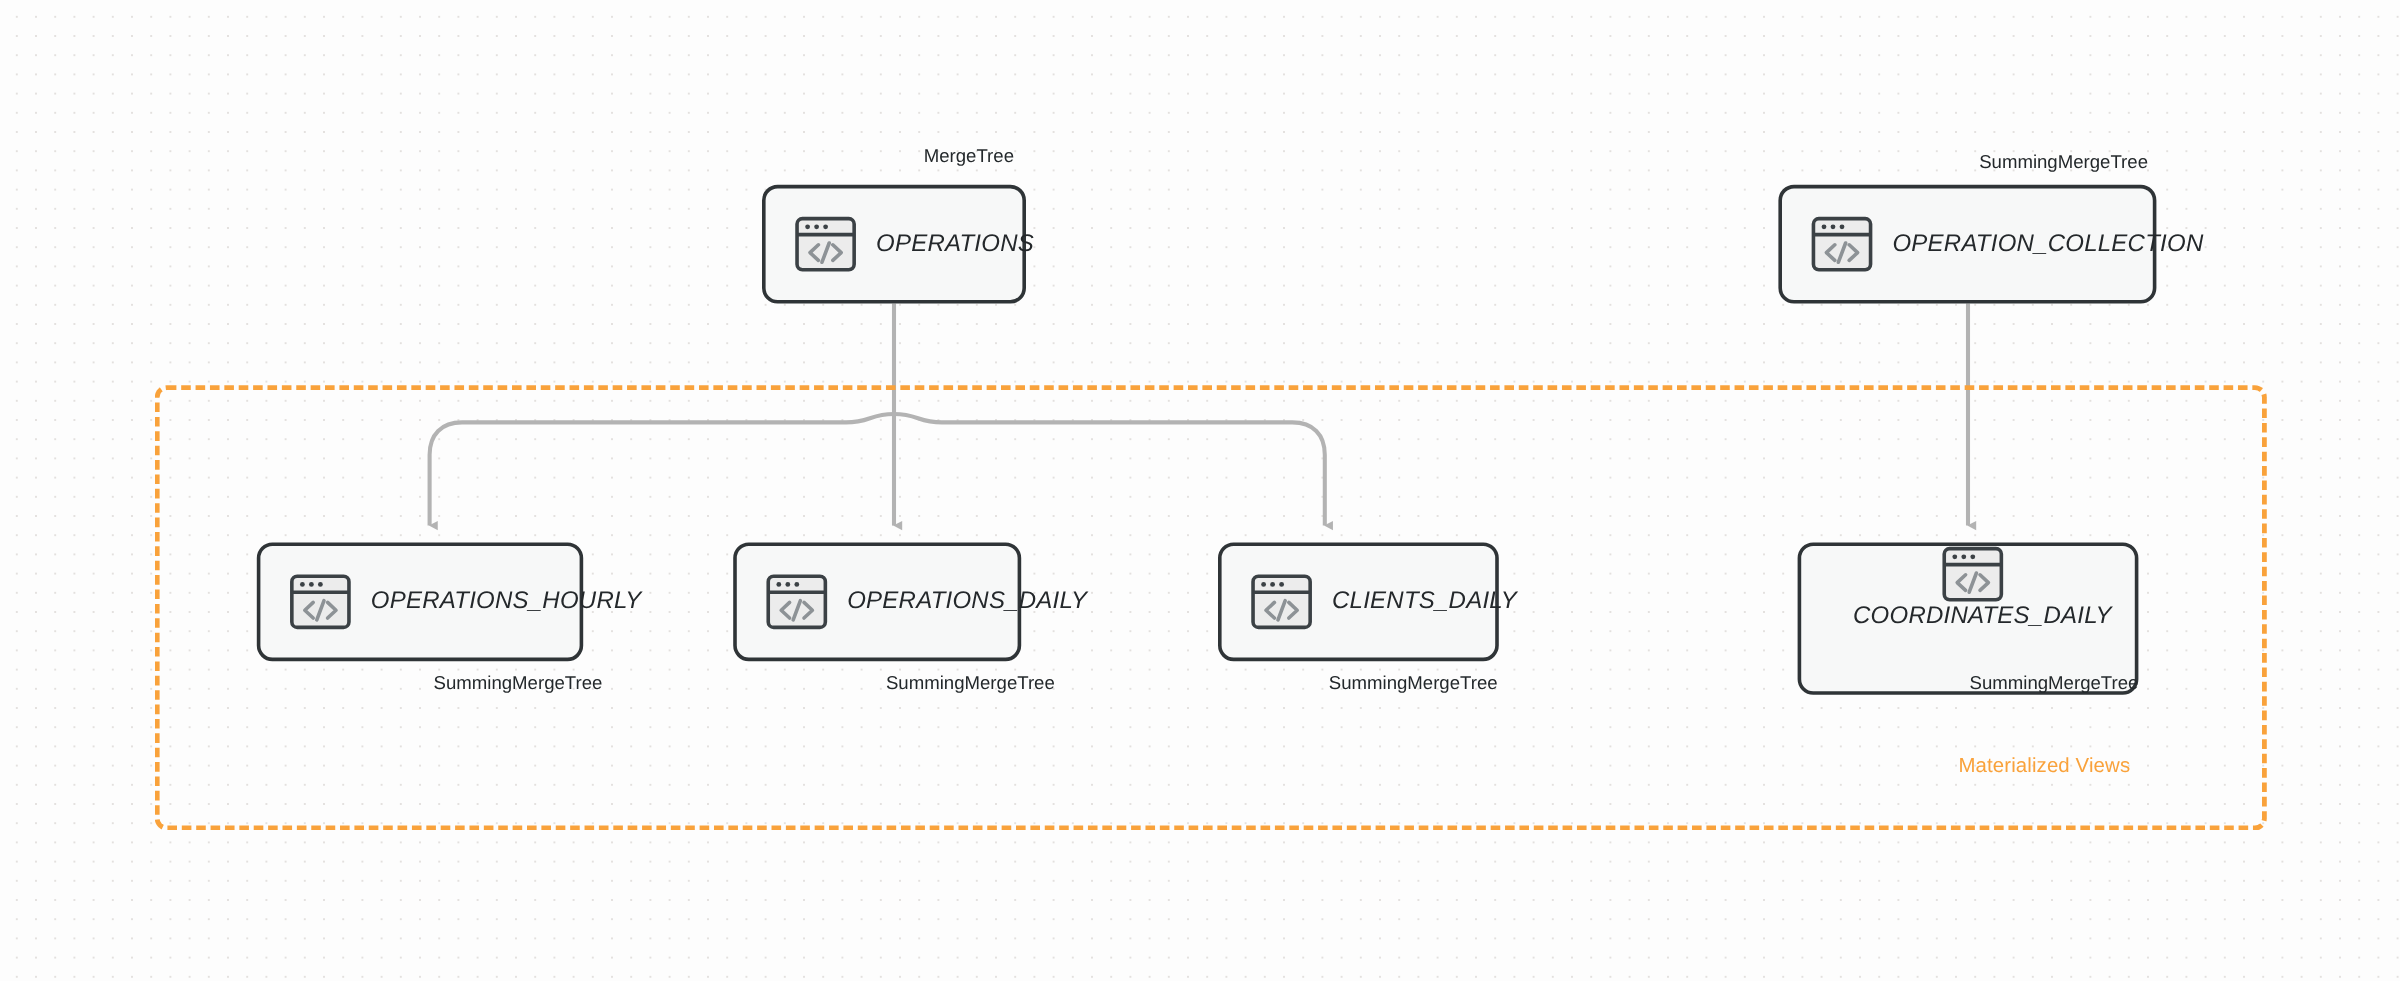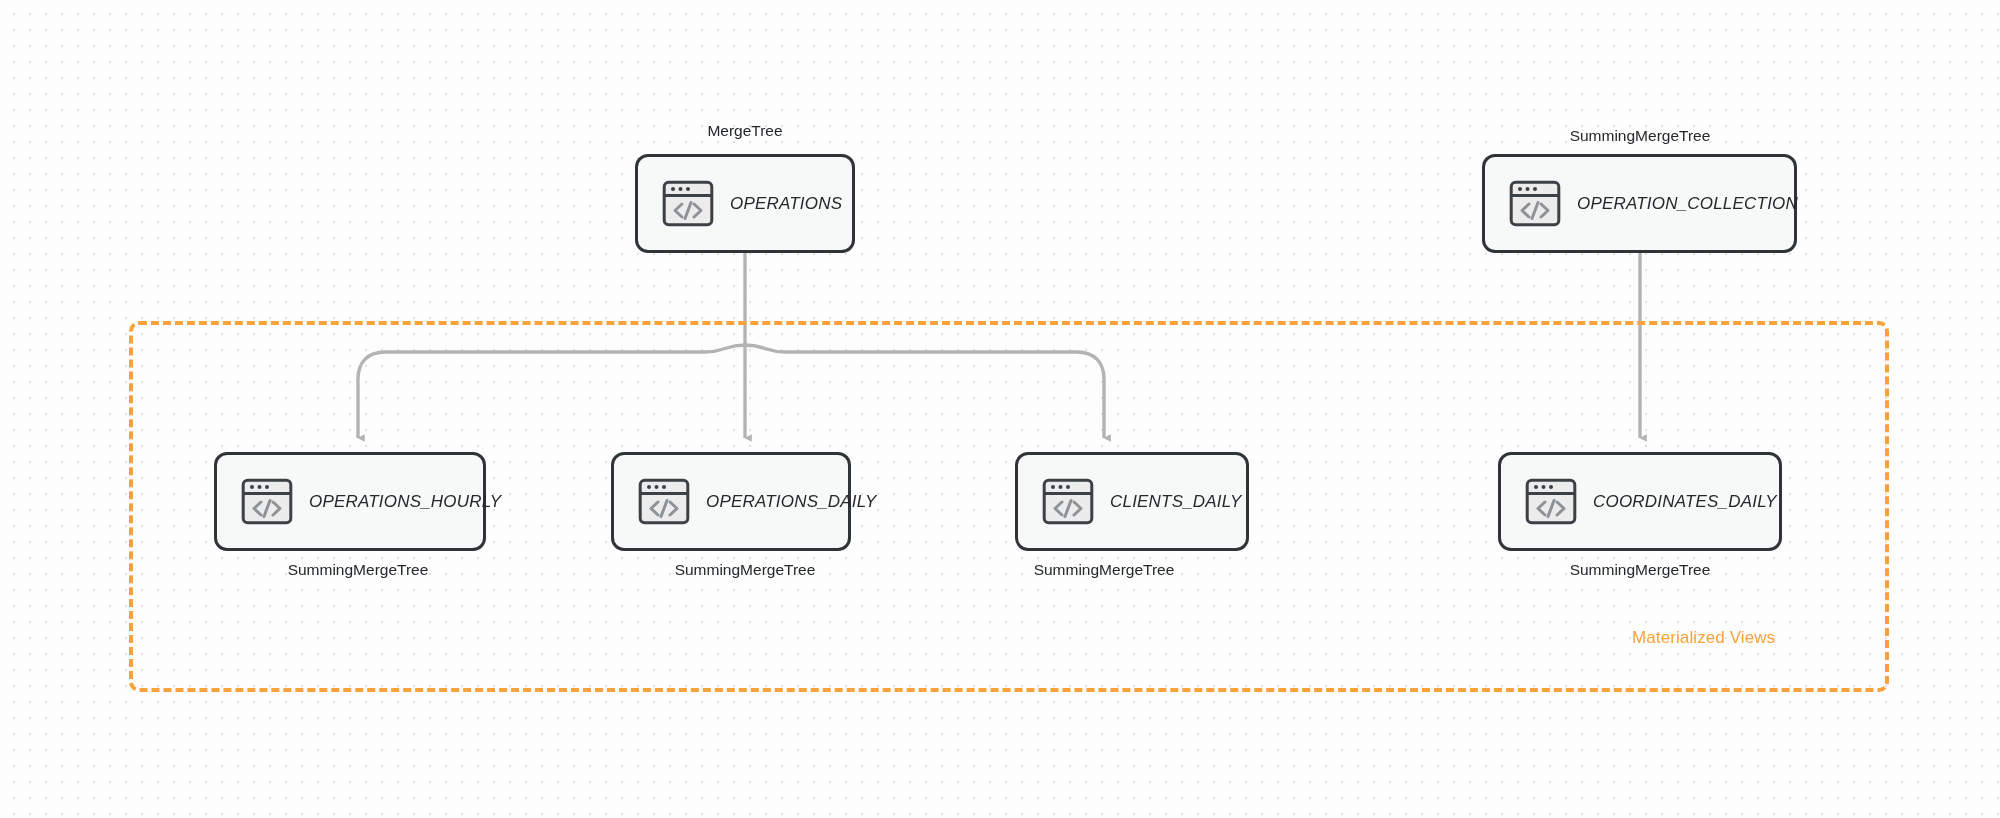--- a/index.html
+++ b/index.html
@@ -57,31 +57,31 @@
     padding-left: 24px;
   }
   .node-icon {
     flex: 0 0 auto;
     width: 52px;
     height: 47px;
     margin-right: 16px;
   }
   .node-title {
     font-style: italic;
-    font-size: 17px;
+    font-size: 20px;
     color: #24282b;
     letter-spacing: 0.2px;
     white-space: nowrap;
   }
   .engine-label {
     position: absolute;
     font-size: 15.5px;
     color: #23282b;
     white-space: nowrap;
-    text-align: center;
+    text-align: right;
   }
 </style>
 </head>
 <body>
 
 <div id="canvas">
 
   <svg id="wires" viewBox="0 0 2000 818" width="2000" height="818">
     <defs>
       <marker id="arrowhead" markerWidth="9" markerHeight="9" refX="4.2" refY="7.4" orient="auto" markerUnits="userSpaceOnUse">
@@ -181,21 +181,21 @@
         <circle cx="26" cy="9" r="2.0" fill="#3b4145"></circle>
         <path d="M20,24 L13,30.5 L20,37" fill="none" stroke="#8d9296" stroke-width="3" stroke-linecap="round" stroke-linejoin="round"></path>
         <path d="M32,24 L39,30.5 L32,37" fill="none" stroke="#8d9296" stroke-width="3" stroke-linecap="round" stroke-linejoin="round"></path>
         <path d="M29,22.5 L23,38.5" fill="none" stroke="#8d9296" stroke-width="3" stroke-linecap="round"></path>
       </svg>
     </span>
     <span class="node-title">CLIENTS_DAILY</span>
   </div>
   <div class="engine-label" style="left:960px; top:561px; width:288px;">SummingMergeTree</div>
 
-  <div class="node" style="left:1498px; top:452px; width:284px; height:99px;">
+  <div class="node" style="left:1498px; top:452px; width:284px; height:127px;flex-direction:column;">
     <span class="node-icon">
       <svg viewBox="0 0 52 47" width="52" height="47">
         <rect x="2.2" y="2.2" width="47.6" height="42.6" rx="4.5" fill="#ececec" stroke="#3b4145" stroke-width="3"></rect>
         <path d="M2.2,15.5 H49.8" stroke="#3b4145" stroke-width="3"></path>
         <circle cx="11" cy="9" r="2.0" fill="#3b4145"></circle>
         <circle cx="18.5" cy="9" r="2.0" fill="#3b4145"></circle>
         <circle cx="26" cy="9" r="2.0" fill="#3b4145"></circle>
         <path d="M20,24 L13,30.5 L20,37" fill="none" stroke="#8d9296" stroke-width="3" stroke-linecap="round" stroke-linejoin="round"></path>
         <path d="M32,24 L39,30.5 L32,37" fill="none" stroke="#8d9296" stroke-width="3" stroke-linecap="round" stroke-linejoin="round"></path>
         <path d="M29,22.5 L23,38.5" fill="none" stroke="#8d9296" stroke-width="3" stroke-linecap="round"></path>

